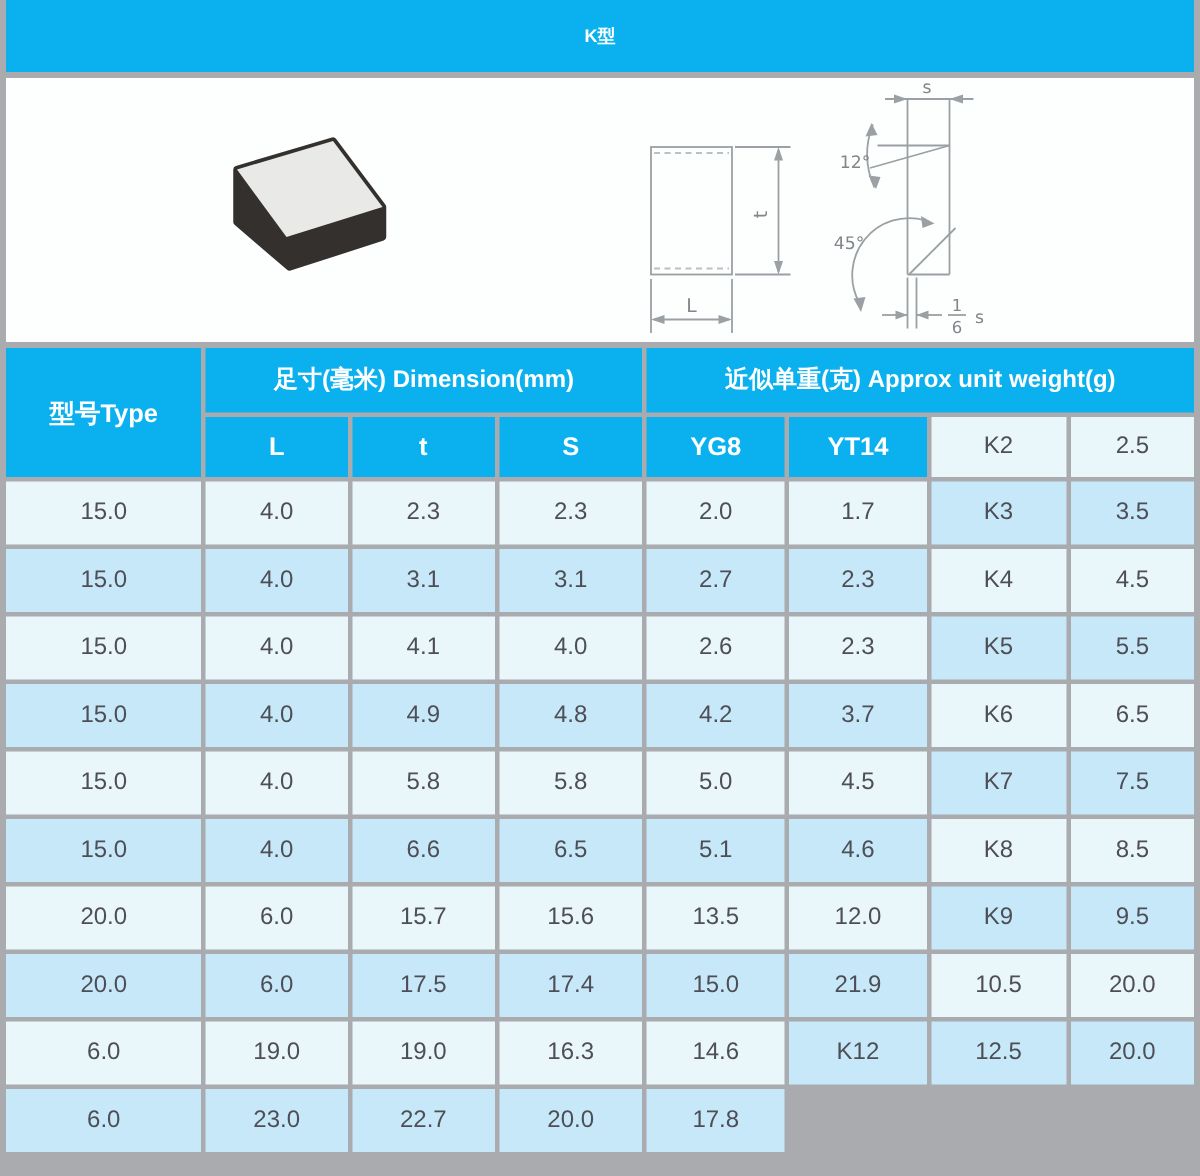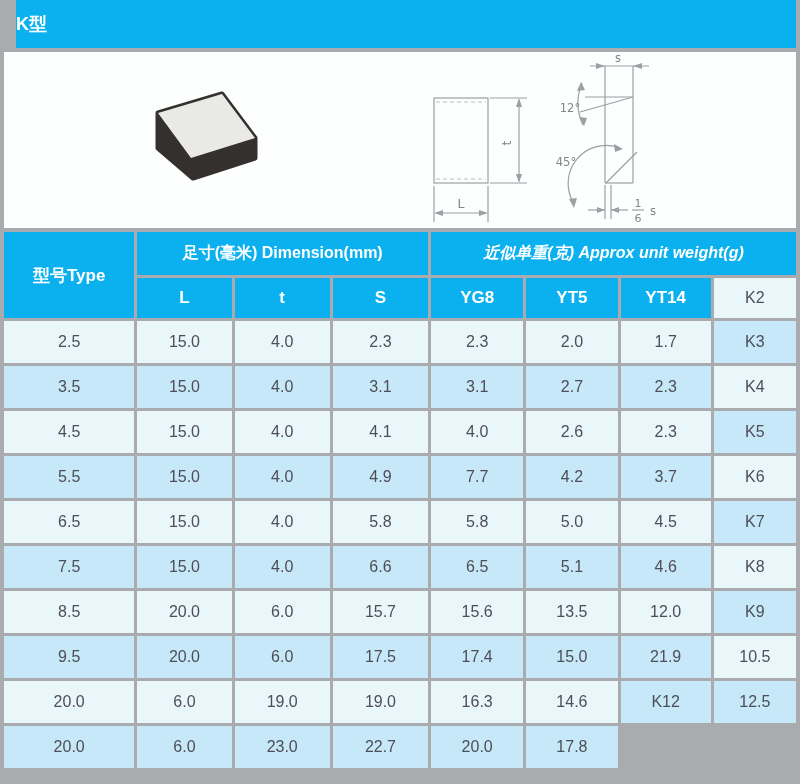--- a/index.html
+++ b/index.html
@@ -11,22 +11,22 @@
   body{
     font-family:"Liberation Sans","DejaVu Sans",sans-serif;
     background:#fff;
   }
   #page{
     width:800px; height:784px; background:var(--frame);
     padding:0 4px; overflow:hidden;
   }
   .banner{
     height:48px; background:var(--accent);
-    display:flex; align-items:center; 
-    color:#fff; font-weight:bold; font-size:18px;margin-left:12px;
+    display:flex; align-items:center; justify-content:center;
+    color:#fff; font-weight:bold; font-size:12px;
   }
   .panel{
     margin-top:4px; height:176px; background:#fdfefe; position:relative;
   }
   .panel svg{position:absolute; inset:0; width:100%; height:100%;}
   .spec-table{
     margin-top:4px; height:536px;
     display:grid;
     grid-template-columns:130fr 94fr 95fr 95fr 92fr 91fr 90fr 82fr;
     grid-template-rows:43px 40px repeat(10,42px);
@@ -35,21 +35,21 @@
   .cell{
     display:flex; align-items:center; justify-content:center;
     font-size:16px; color:var(--cell_text);
   }
   .th{
     background:var(--accent); color:#fff; font-weight:bold; font-size:16px;
   }
   .subhead{font-size:17px;}
   .cell-type{grid-row:1 / span 2; grid-column:1; font-size:17px;}
   .group-dim{grid-column:2 / span 3;}
-  .group-weight{grid-column:5 / span 4;font-style:italic;}
+  .group-weight{grid-column:5 / span 4;}
   .light{background:var(--row_light);text-align:right;}
   .dark{background:var(--row_dark);}
   text{font-family:"DejaVu Sans","Liberation Sans",sans-serif;}
 </style>
 </head>
 <body>
 
 <div id="page">
 
   <div class="banner">
@@ -121,21 +121,20 @@
 
   <div class="spec-table">
 
     <div class="cell th group-dim">足寸(毫米) Dimension(mm)</div>
     <div class="cell th cell-type">型号Type</div>
     <div class="cell th group-weight">近似单重(克) Approx unit weight(g)</div>
     <div class="cell th subhead">L</div>
     <div class="cell th subhead">t</div>
     <div class="cell th subhead">S</div>
     <div class="cell th subhead">YG8</div>
-    <div class="cell th subhead">YT5</div>
     <div class="cell th subhead">YT14</div>
 
     <div class="cell light">K2</div>
     <div class="cell light">2.5</div>
     <div class="cell light">15.0</div>
     <div class="cell light">4.0</div>
     <div class="cell light">2.3</div>
     <div class="cell light">2.3</div>
     <div class="cell light">2.0</div>
     <div class="cell light">1.7</div>
@@ -156,21 +155,21 @@
     <div class="cell light">4.1</div>
     <div class="cell light">4.0</div>
     <div class="cell light">2.6</div>
     <div class="cell light">2.3</div>
 
     <div class="cell dark">K5</div>
     <div class="cell dark">5.5</div>
     <div class="cell dark">15.0</div>
     <div class="cell dark">4.0</div>
     <div class="cell dark">4.9</div>
-    <div class="cell dark">7.7</div>
+    <div class="cell dark">4.8</div>
     <div class="cell dark">4.2</div>
     <div class="cell dark">3.7</div>
 
     <div class="cell light">K6</div>
     <div class="cell light">6.5</div>
     <div class="cell light">15.0</div>
     <div class="cell light">4.0</div>
     <div class="cell light">5.8</div>
     <div class="cell light">5.8</div>
     <div class="cell light">5.0</div>

